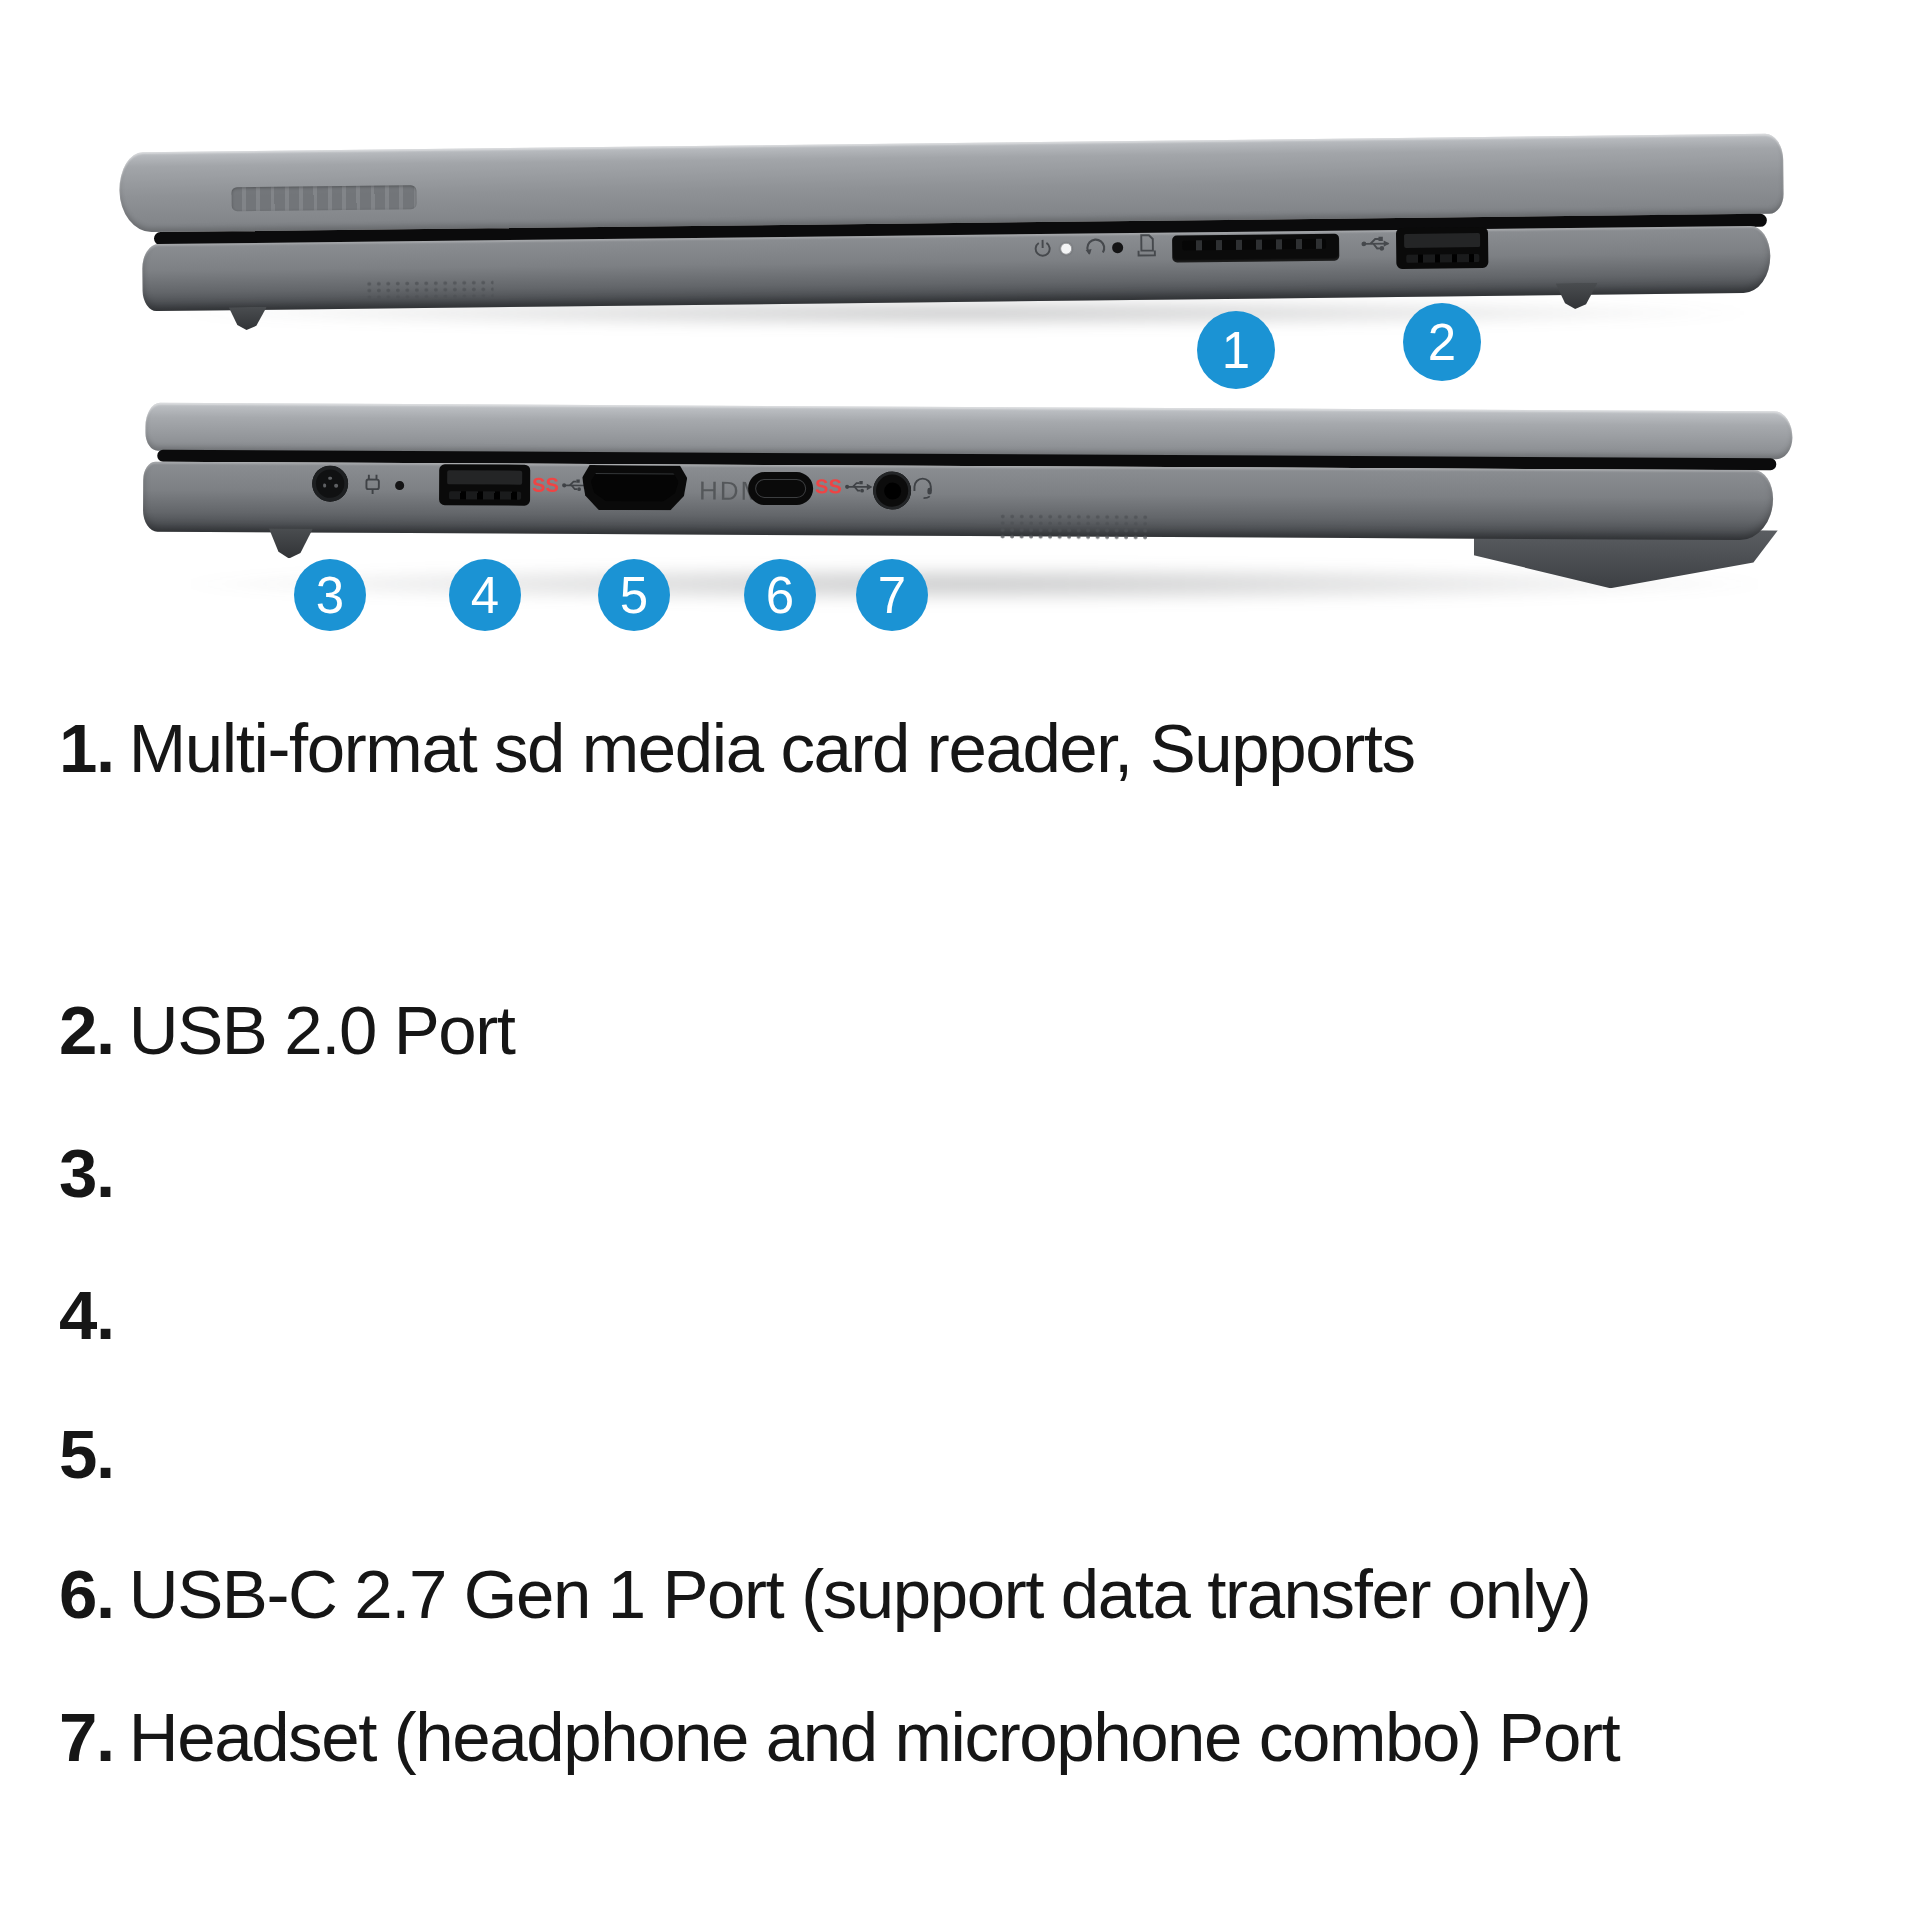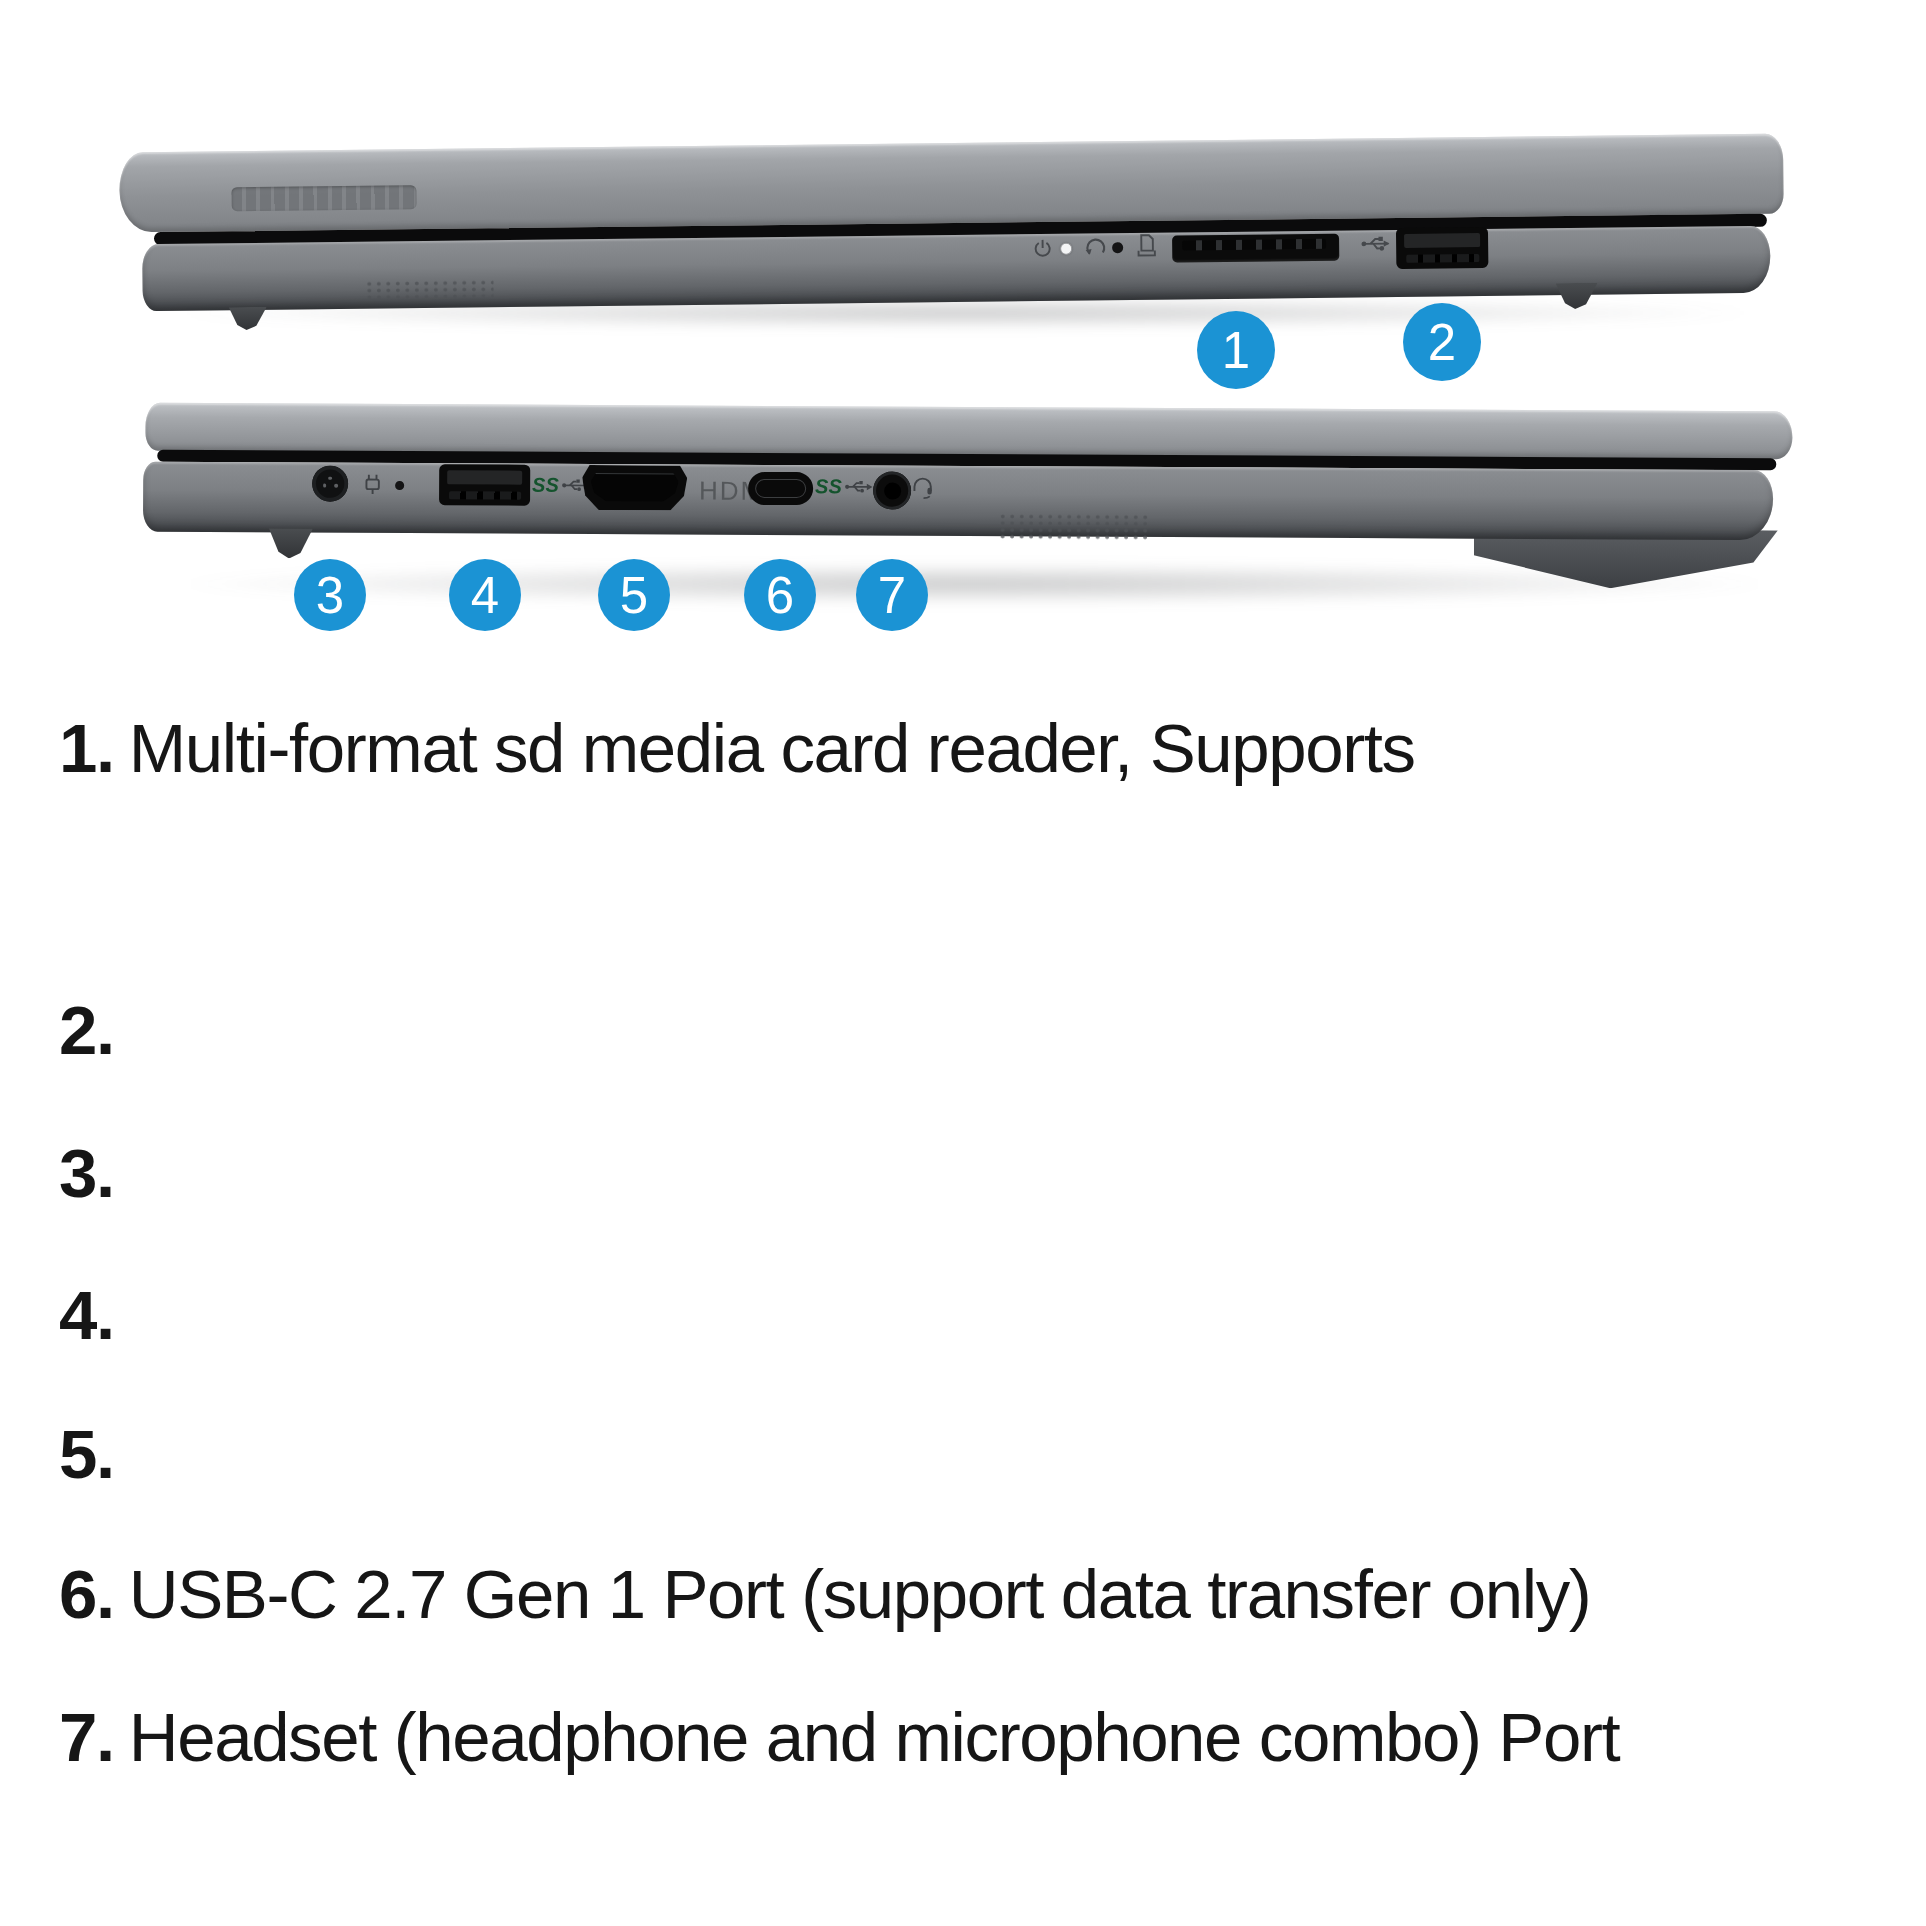--- a/index.html
+++ b/index.html
@@ -66,21 +66,21 @@
     clip-path:polygon(6% 0,94% 0,100% 30%,96% 70%,82% 100%,18% 100%,4% 70%,0 30%);
     border-top:1.9px solid #35383a;}
   .port-usbc{background:#0a0a0a;border-radius:17px;}
   .port-usbc .inner{position:absolute;left:6.7px;right:6.7px;top:6.7px;bottom:6.7px;border:1.9px solid #3c3e40;border-radius:11.4px;}
   .port-jack{border-radius:50%;background:#0c0c0c;box-shadow:inset 0 0 0 2.9px #232527;}
   .port-jack .inner{position:absolute;left:10.5px;top:10.5px;width:17px;height:17px;border-radius:50%;background:#000;}
   .port-dc{border-radius:50%;background:#101112;box-shadow:inset 0 0 0 3.8px #1d1f21;}
   .port-dc .pin{position:absolute;width:3.8px;height:3.8px;border-radius:50%;background:#5f6164;}
   .hdmi-label{position:absolute;font-size:26px;color:#54575a;letter-spacing:1.9px;font-weight:400;}
   .ss-mark{position:absolute;display:flex;align-items:center;gap:1.9px;}
-  .ss-mark .ss-text{font-size:20px;font-weight:700;color:#14532d;font-style:italic;letter-spacing:0;}
+  .ss-mark .ss-text{font-size:20px;font-weight:700;color:#ef4444;letter-spacing:0;}
 
   
   .badge{
     position:absolute; z-index:3; border-radius:50%; background:var(--badge,#1b93d4); color:#fff;
     display:flex; align-items:center; justify-content:center; font-size:51px; font-weight:400;
   }
   .badge-top{width:78px;height:78px;}
   .badge-bottom{width:72px;height:72px;}
 
   
@@ -216,20 +216,21 @@
   <div class="badge badge-bottom" style="left:598px;top:559px">5</div>
   <div class="badge badge-bottom" style="left:744px;top:559px">6</div>
   <div class="badge badge-bottom" style="left:856px;top:559px">7</div>
 
   <div class="row" style="top:709px">
     <span class="num">1.</span>
     <span class="txt">Multi-format sd media card reader, Supports</span>
   </div>
   <div class="row" style="top:991px">
     <span class="num">2.</span>
+    <span class="txt">USB 2.0 Port</span>
   </div>
   <div class="row" style="top:1134px">
     <span class="num">3.</span>
   </div>
   <div class="row" style="top:1276px">
     <span class="num">4.</span>
   </div>
   <div class="row" style="top:1415px">
     <span class="num">5.</span>
   </div>

